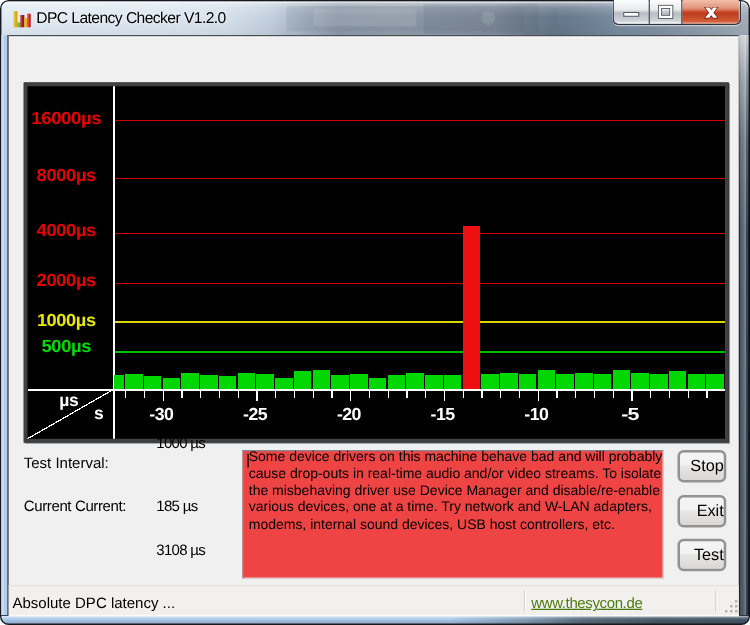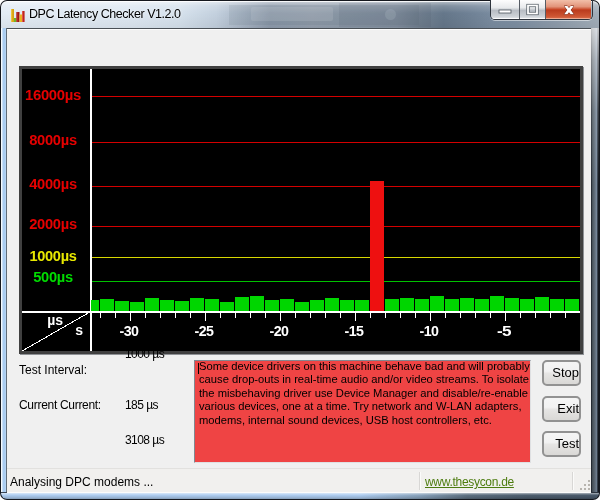--- a/index.html
+++ b/index.html
@@ -222,21 +222,21 @@
 the misbehaving driver use Device Manager and disable/re-enable<br>
 various devices, one at a time. Try network and W-LAN adapters,<br>
 modems, internal sound devices, USB host controllers, etc.</div>
     </div>
 
     <div class="pbtn" style="top:331px;">Stop</div>
     <div class="pbtn" style="top:367px;">Exit</div>
     <div class="pbtn" style="top:402px;">Test</div>
 
     <div id="statusbar">
-      <div style="position:absolute;left:3px;top:6px;">Analysing DPC modems ...</div>
+      <div style="position:absolute;left:3px;top:6px;">Absolute DPC latency ...</div>
       <div class="sep" style="left:412px;"></div>
       <div id="slink">www.thesycon.de</div>
       <div class="sep" style="left:565px;"></div>
       <svg id="grip" viewBox="0 0 14 14">
         <g fill="#b7b4ae">
           <rect x="10" y="11" width="2" height="2"></rect>
           <rect x="6" y="11" width="2" height="2"></rect>
           <rect x="2" y="11" width="2" height="2"></rect>
           <rect x="10" y="7" width="2" height="2"></rect>
           <rect x="6" y="7" width="2" height="2"></rect>

